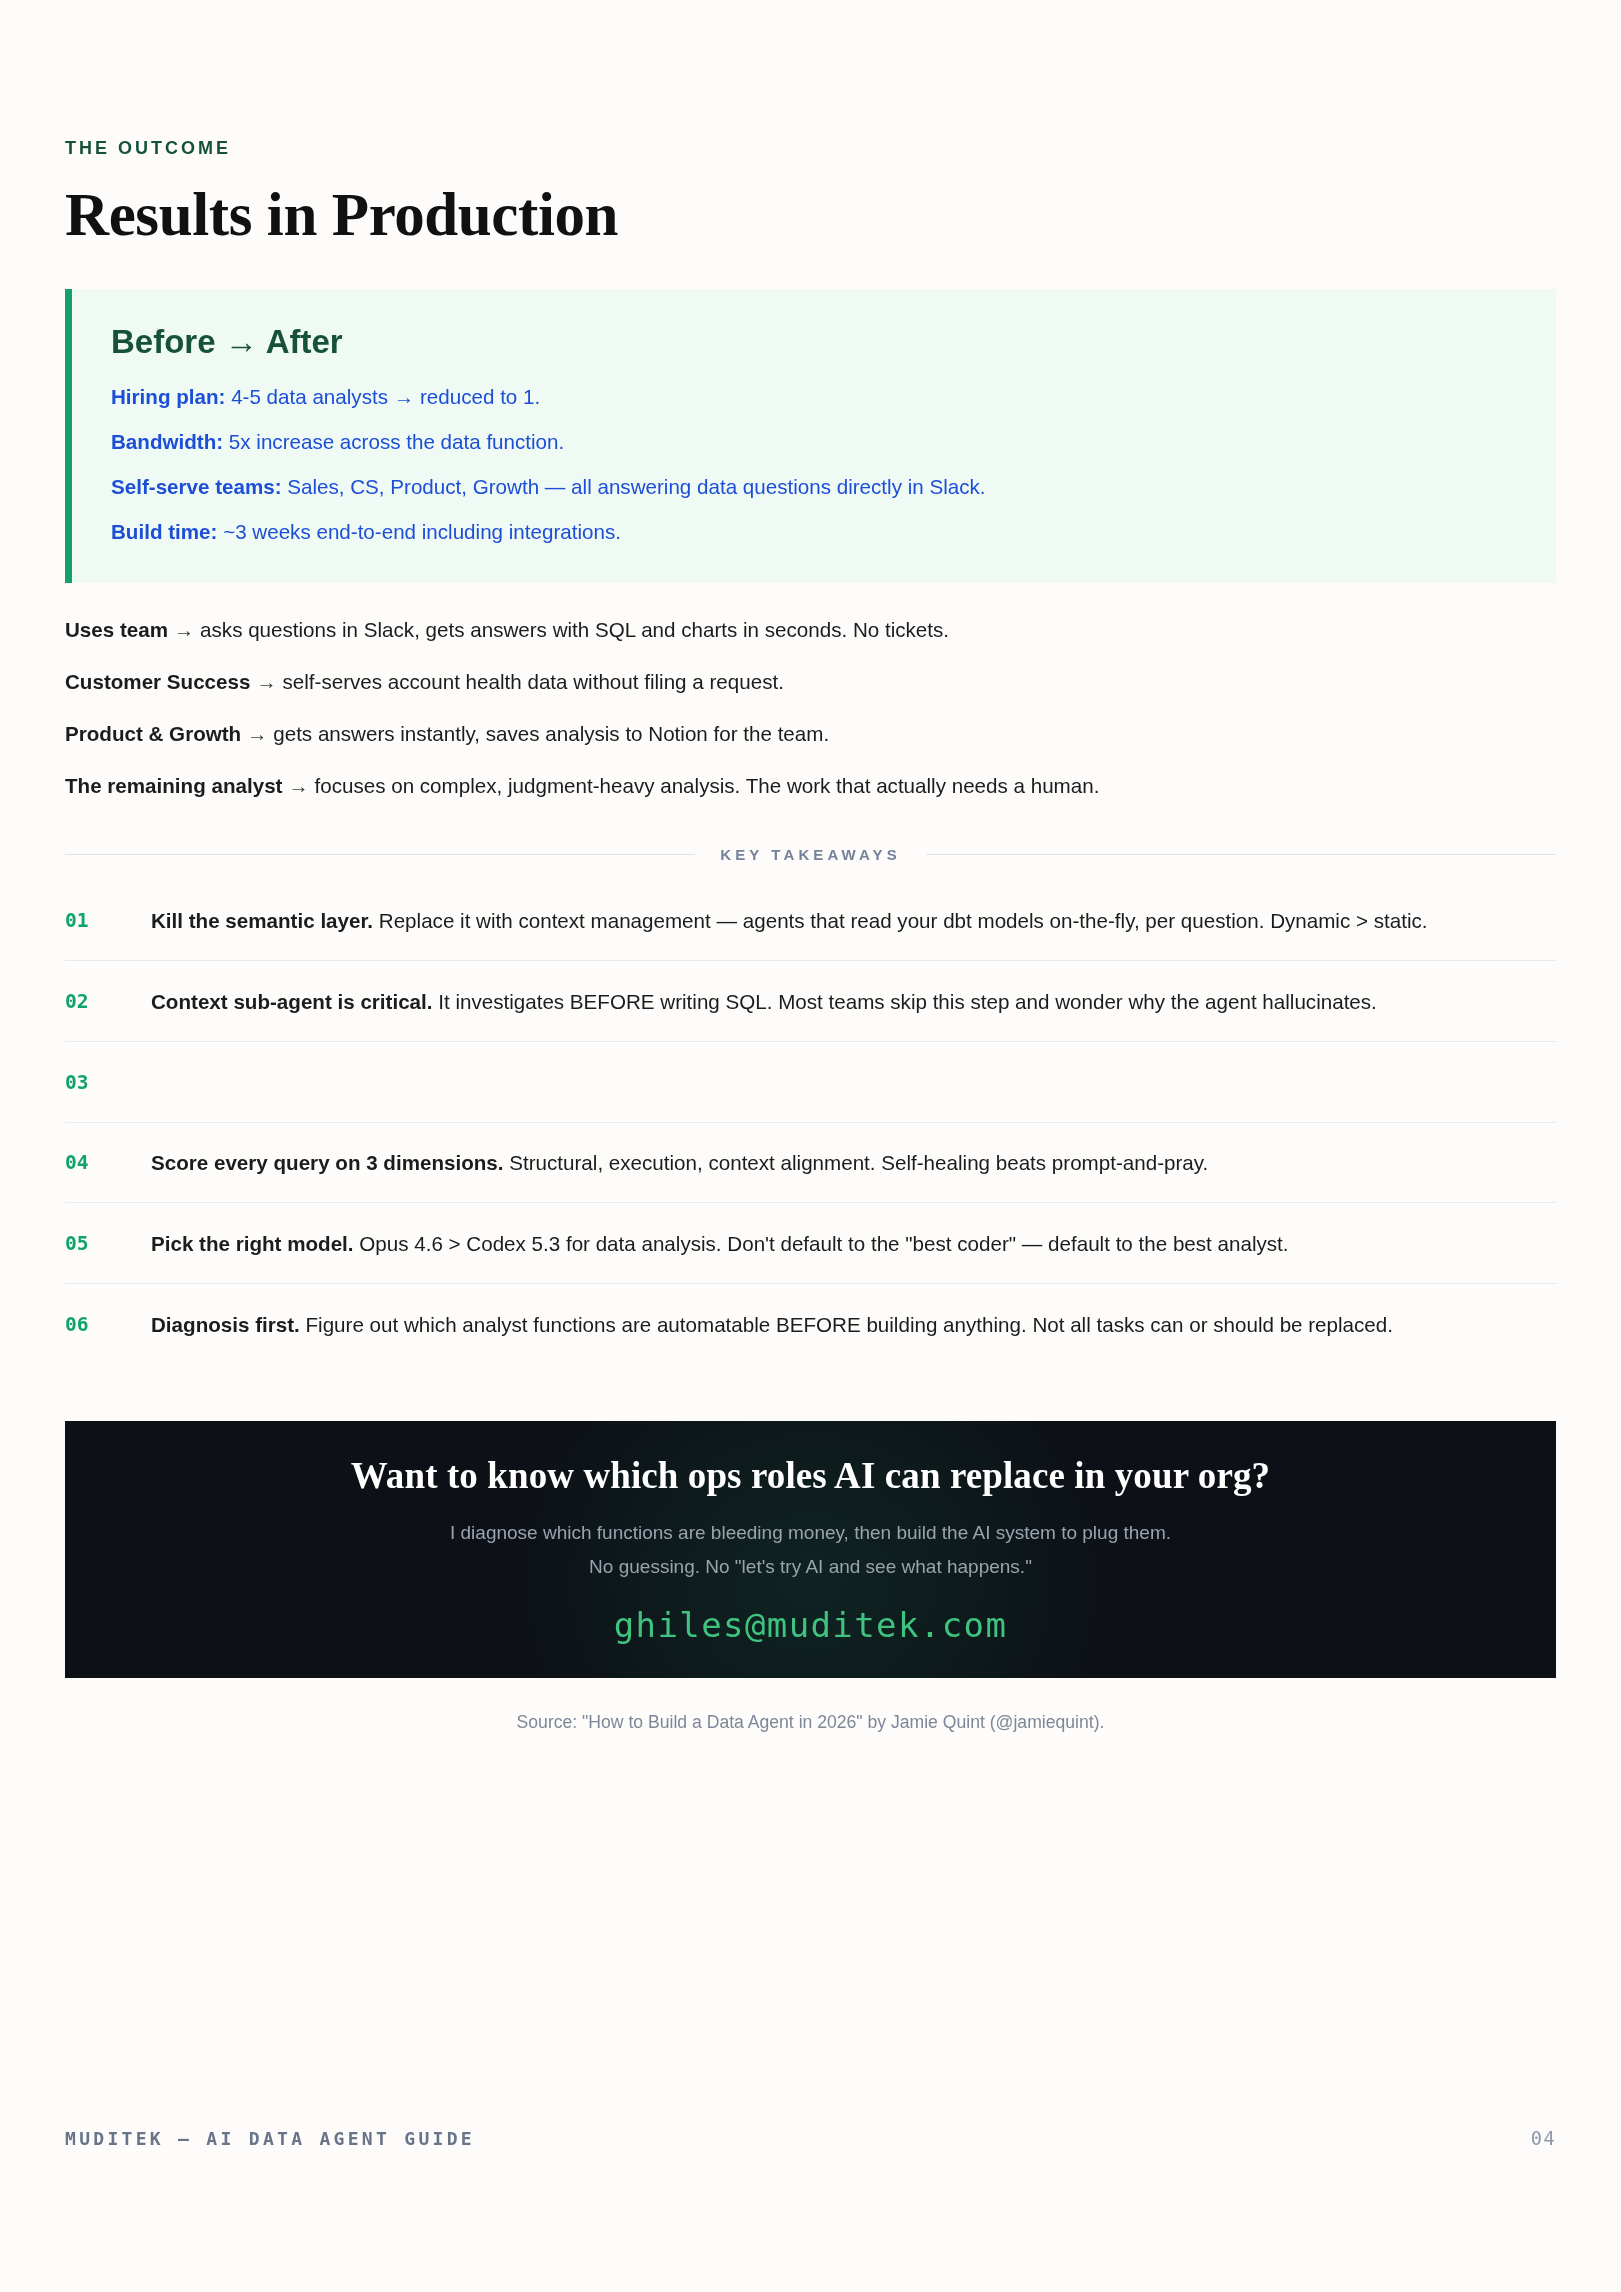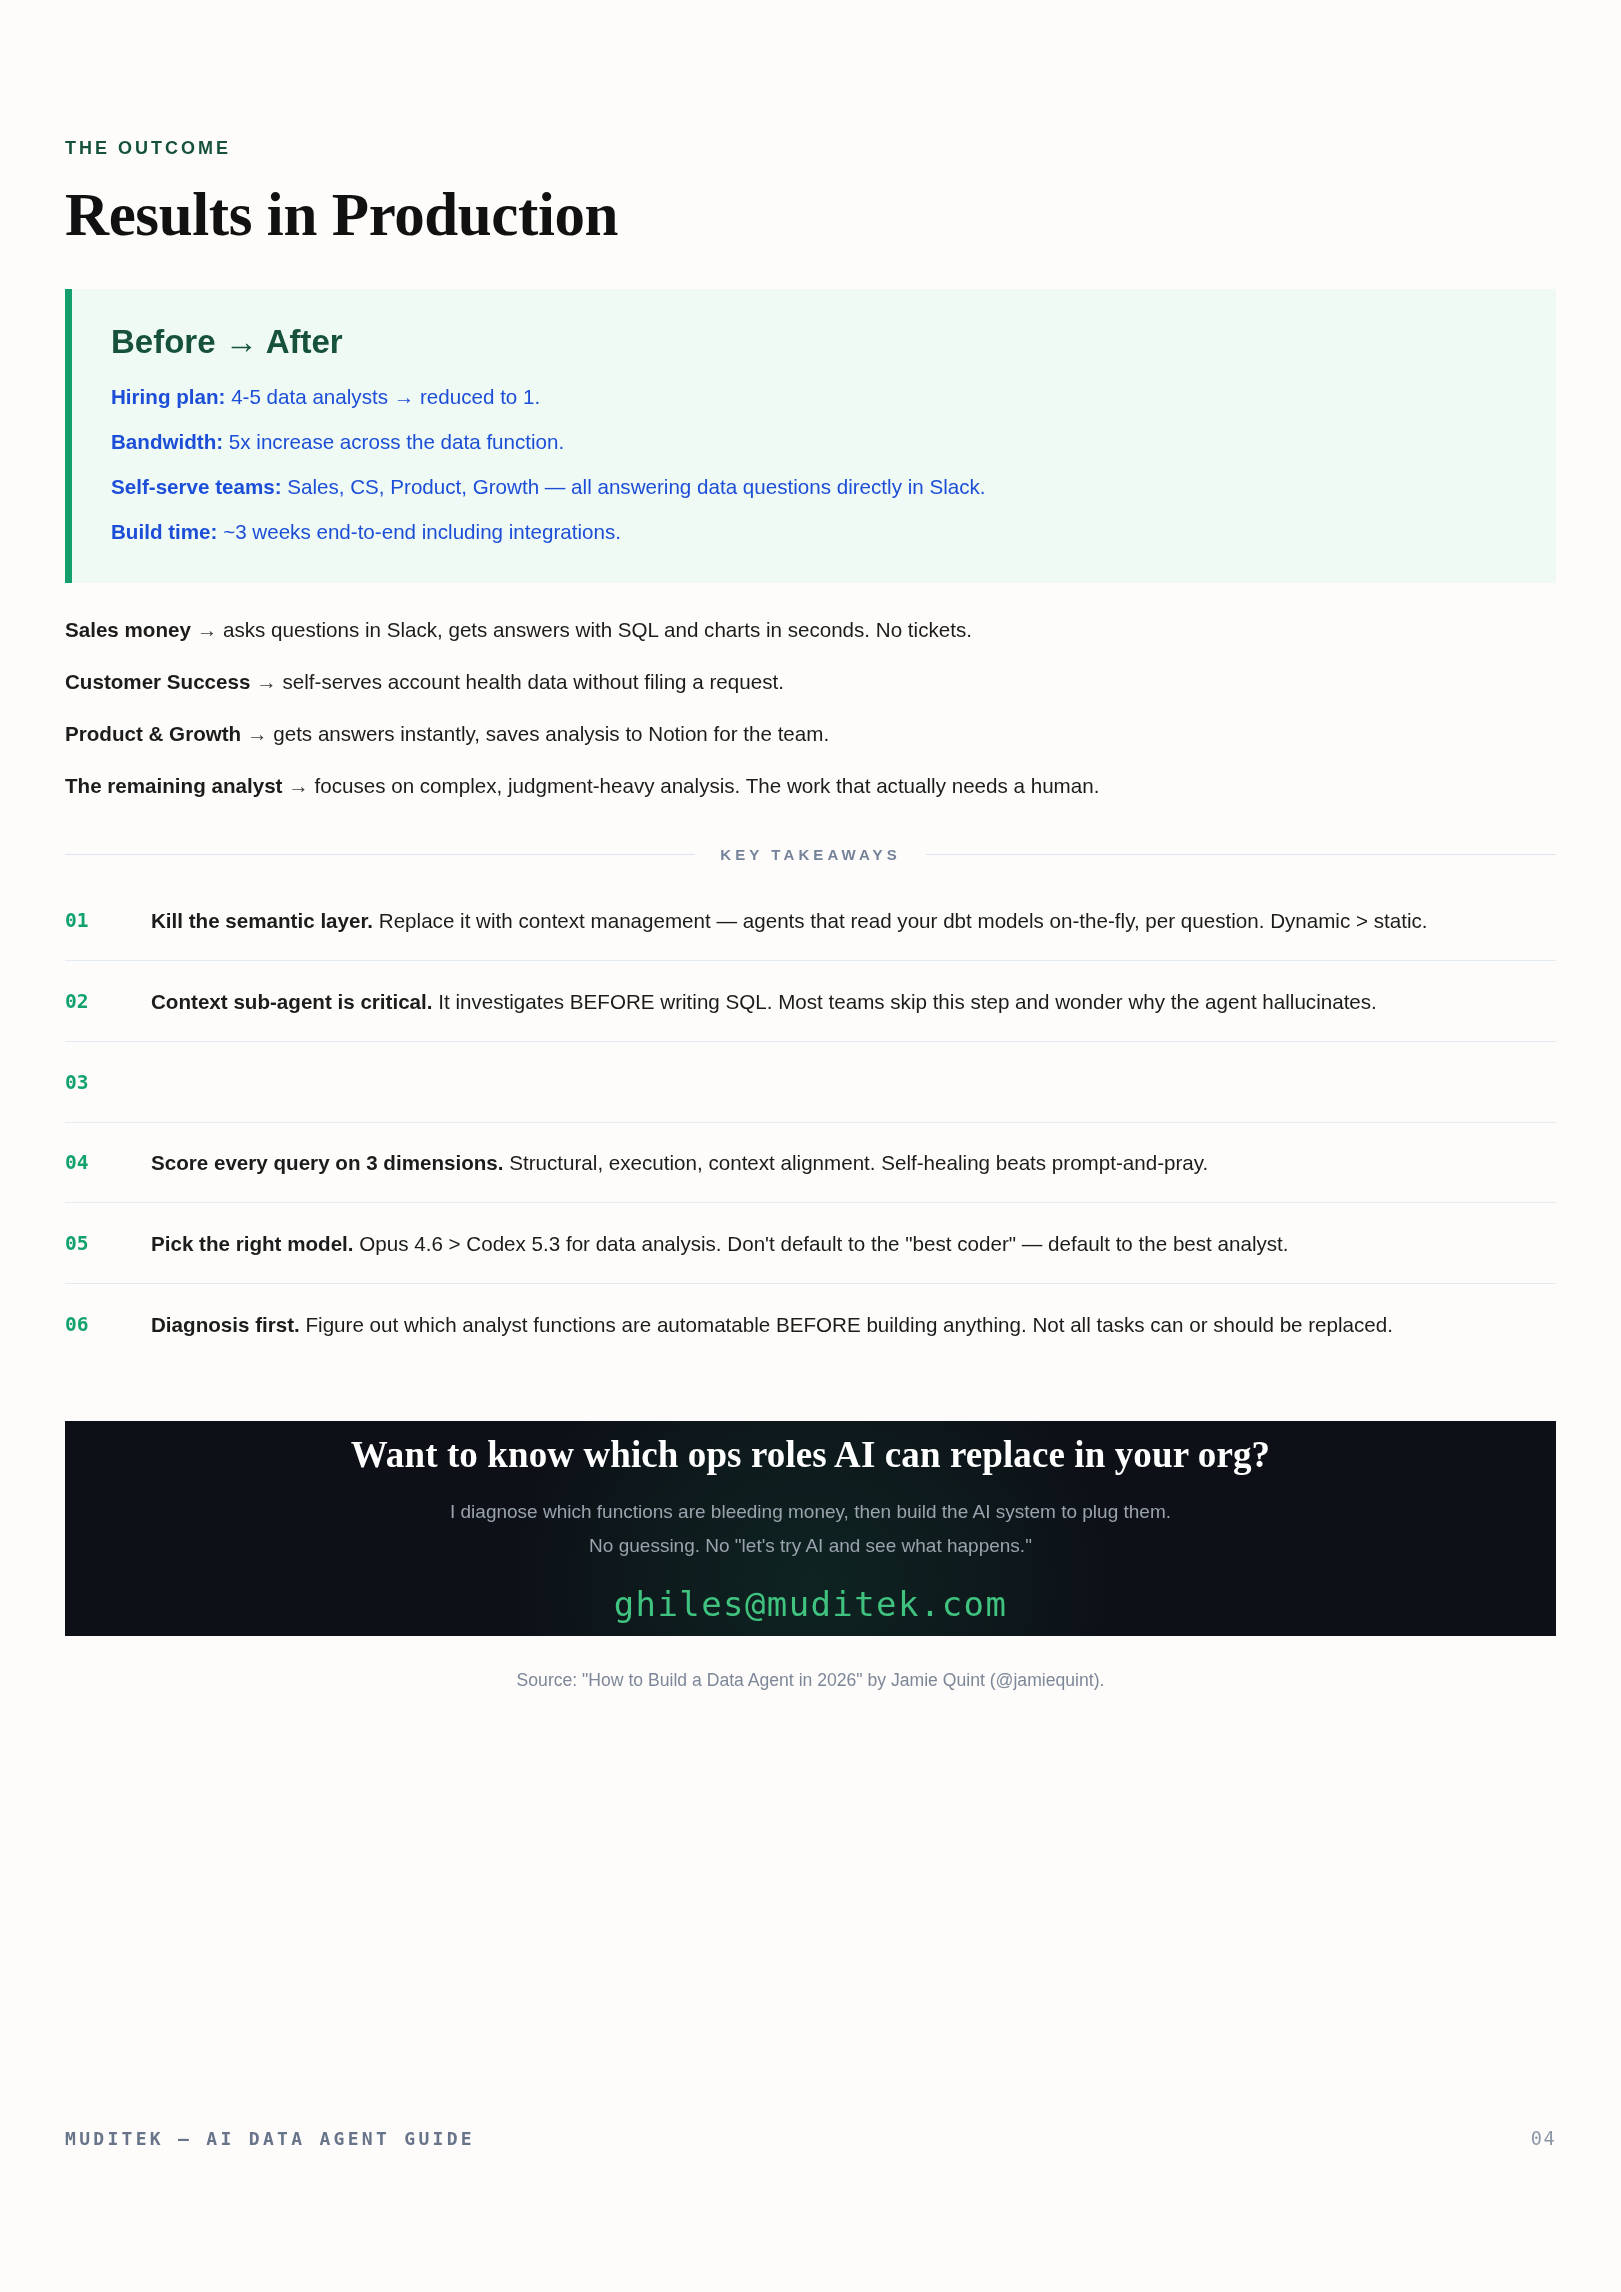--- a/index.html
+++ b/index.html
@@ -146,21 +146,21 @@
     color: #1c1c1c;
     padding-right: 7.8px;
   }
   .takeaway-text b { font-weight: bold; }
 
   
   .cta {
     position: relative;
     margin-top: 57px;
     background: #0d1117;
-    height: 215px;
+    height: 257px;
     overflow: hidden;
     display: flex;
     flex-direction: column;
     align-items: center;
     justify-content: center;
   }
 
   .cta-glow {
     position: absolute;
     top: -94px;
@@ -274,21 +274,21 @@
         <b>Build time:</b><span> ~3 weeks end-to-end including integrations.</span>
       </div>
 
     </div>
   </div>
 
 
   <div class="usage-list">
 
     <div class="usage-row">
-      <b>Sales money</b><span class="usage-arrow"> → </span><span>asks questions in Slack, gets answers with SQL and charts in seconds. No tickets.</span>
+      <b>Uses team</b><span class="usage-arrow"> → </span><span>asks questions in Slack, gets answers with SQL and charts in seconds. No tickets.</span>
     </div>
 
     <div class="usage-row">
       <b>Customer Success</b><span class="usage-arrow"> → </span><span>self-serves account health data without filing a request.</span>
     </div>
 
     <div class="usage-row">
       <b>Product &amp; Growth</b><span class="usage-arrow"> → </span><span>gets answers instantly, saves analysis to Notion for the team.</span>
     </div>
 

